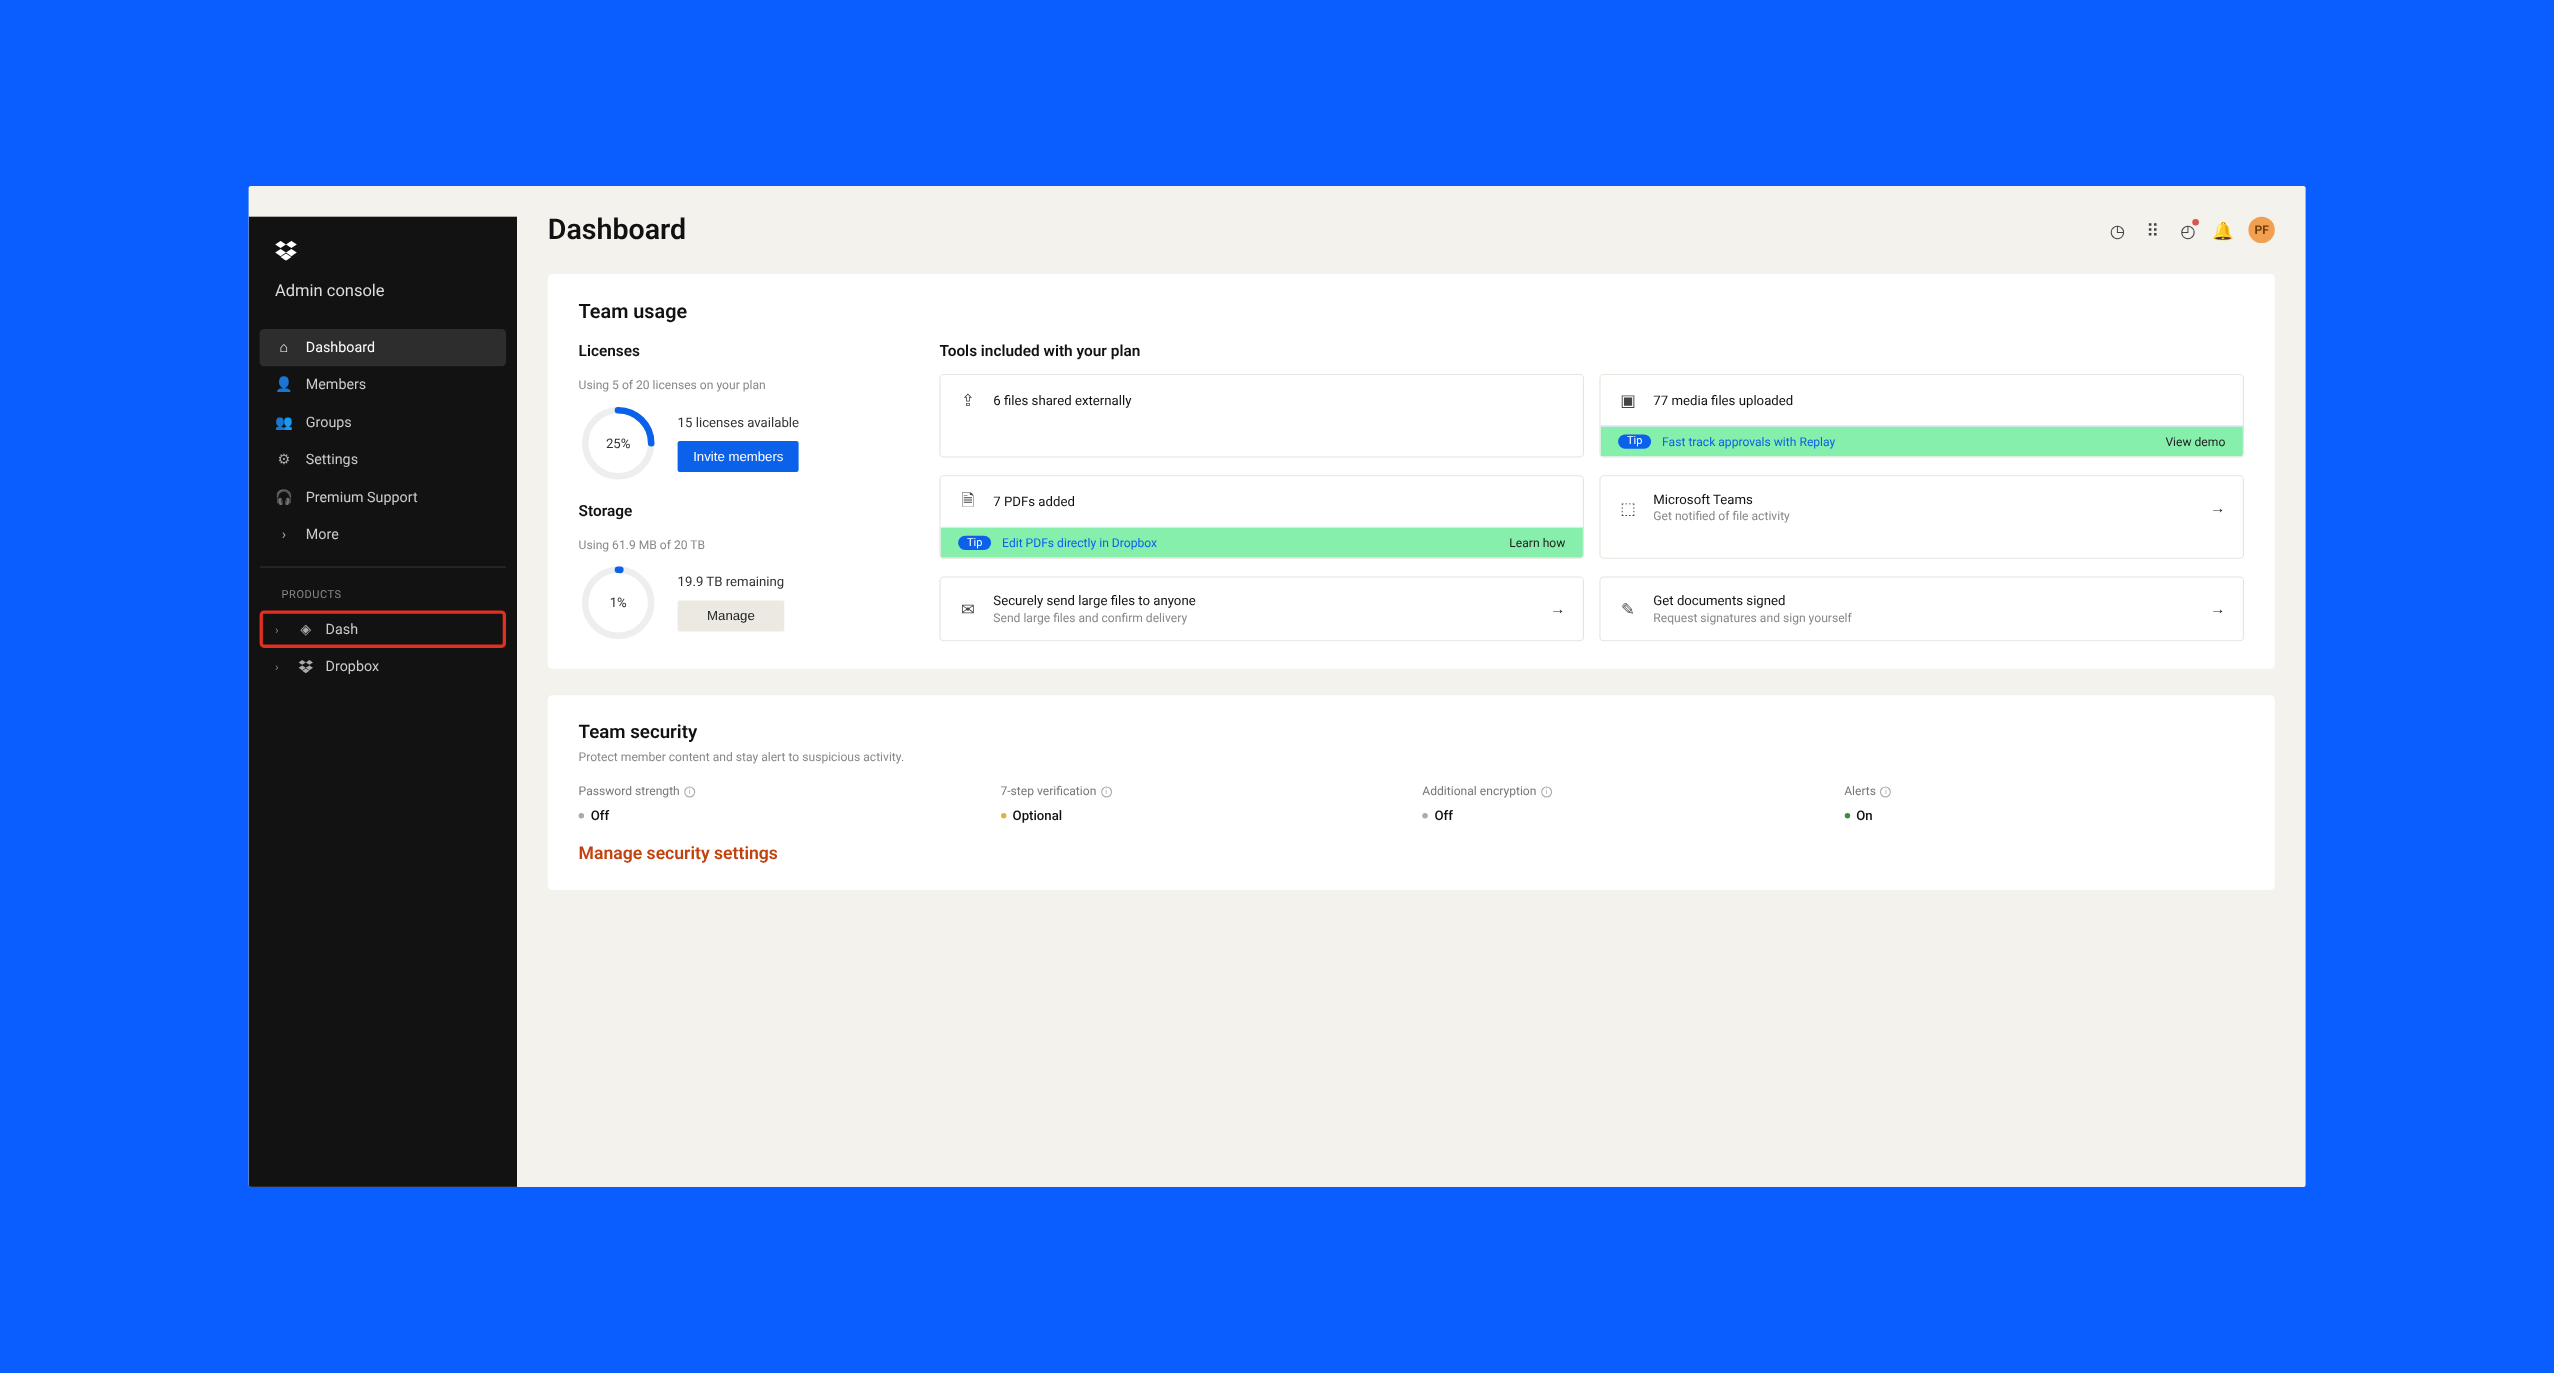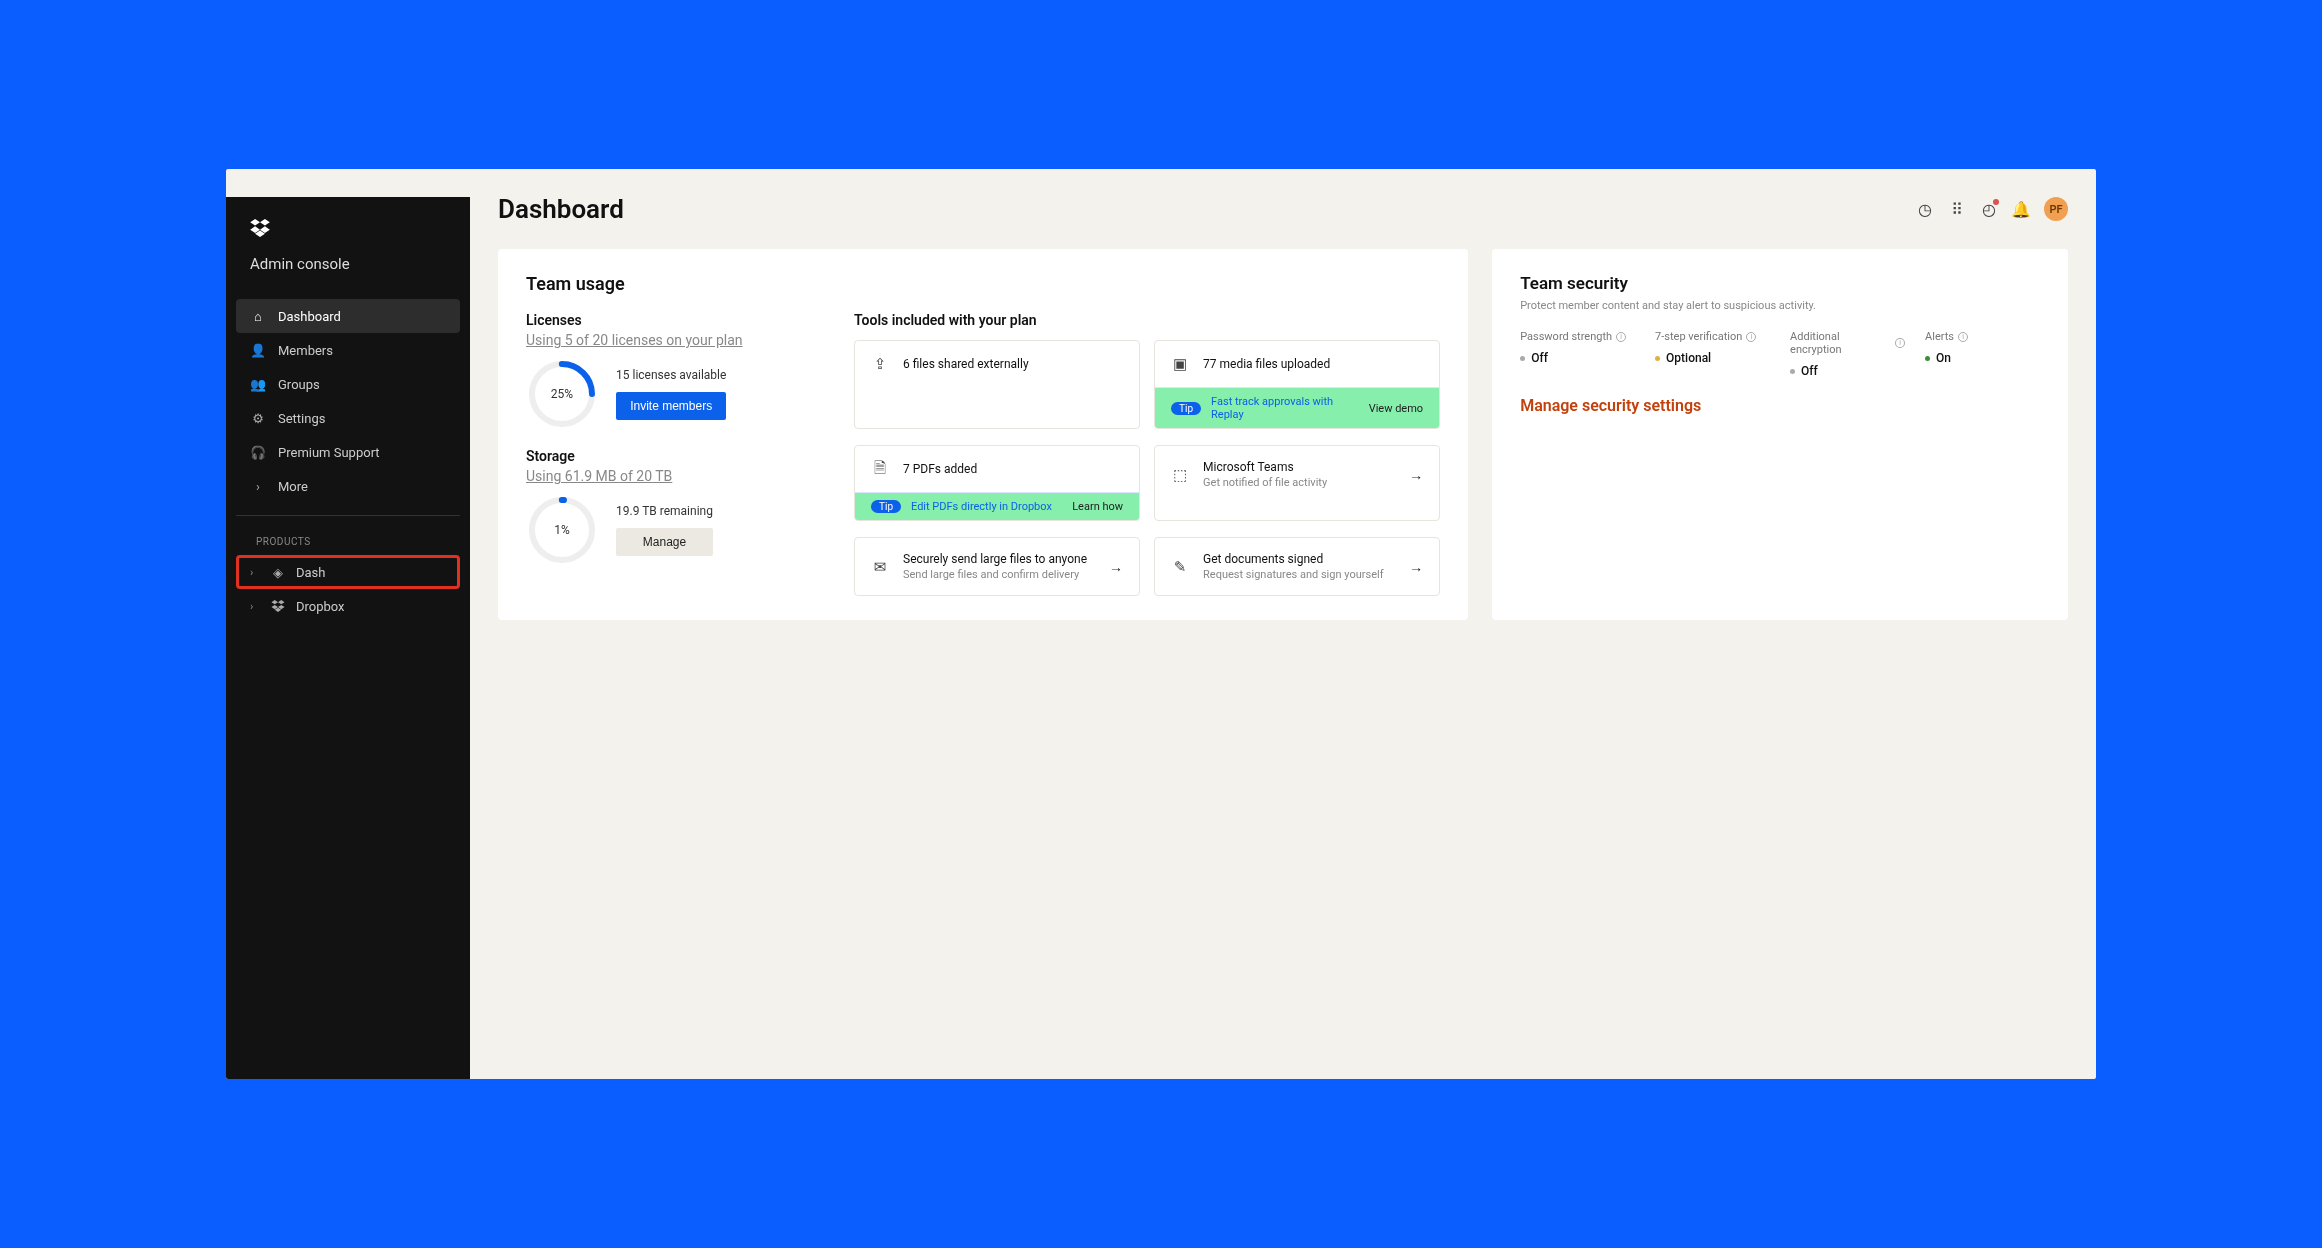--- a/index.html
+++ b/index.html
@@ -71,28 +71,28 @@
   display:flex;
   align-items:center;
   justify-content:space-between;
   padding: 0 28px;
 }
 .page-title { font-size: 26px; font-weight: 600; color: #111; }
 .topbar-icons { display:flex; align-items:center; gap:14px; }
 .top-ic { width:18px; height:18px; display:flex; align-items:center; justify-content:center; color:#444; cursor:pointer; position:relative; }
 .top-ic.dot::after{ content:""; position:absolute; top:-1px; right:-1px; width:6px; height:6px; background:#d9534f; border-radius:50%; }
 .avatar { width:24px; height:24px; border-radius:50%; background:#f0a050; color:#6b3900; font-size:11px; font-weight:600; display:flex; align-items:center; justify-content:center; cursor:pointer;}
-.content { padding: 0 28px 28px 28px; display:flex; gap:24px;}
+.content { padding: 0 28px 28px 28px; display:flex; flex-direction:column; gap:24px;}
 .card { background:#fff; border-radius:4px; padding:24px 28px; }
 .sec-title { font-size: 18px; font-weight:600; color:#111; margin-bottom:18px; }
 .sec-title.sm{ font-size:17px; }
 .usage-row { display:flex; gap: 28px; }
 .usage-left { width: 300px; display:flex; flex-direction:column; gap:18px; }
 .subhead { font-size: 14px; font-weight:600; color:#111; }
-.subtext { font-size: 14px; color:#888; margin-top:4px;text-decoration:underline; }
+.subtext { font-size: 11px; color:#888; margin-top:16px; }
 .donut-row { display:flex; align-items:center; gap:18px; margin-top:10px; }
 .donut { position:relative; width:72px; height:72px; }
 .donut svg{ transform: rotate(-90deg); }
 .donut-label { position:absolute; inset:0; display:flex; align-items:center; justify-content:center; font-size:12px; color:#333; }
 .donut-side { display:flex; flex-direction:column; gap:10px; }
 .donut-side-text { font-size: 12px; color:#333; }
 .btn-primary {
   background:#0b61ea; color:#fff; border:none; font-size:12px; padding:7px 12px; cursor:pointer; border-radius:2px;
 }
 .btn-grey {

